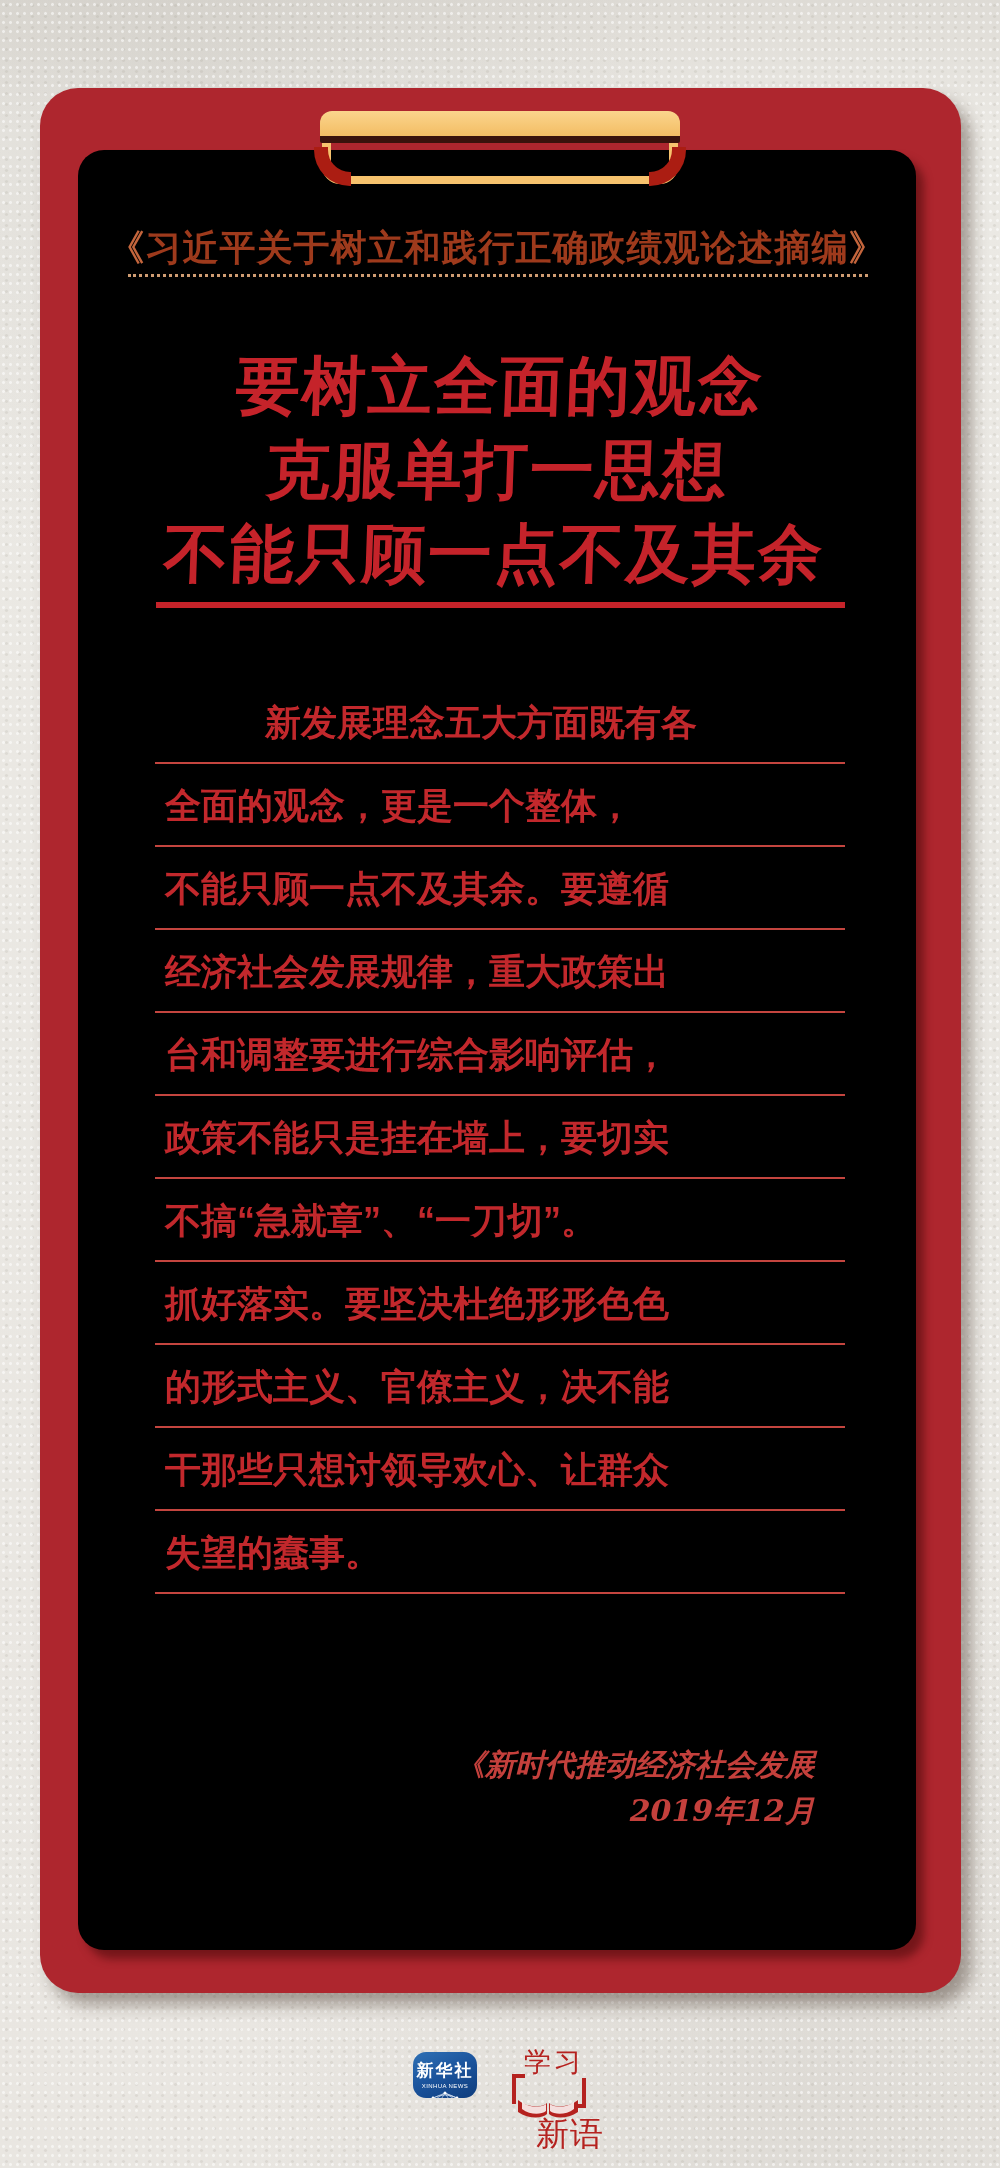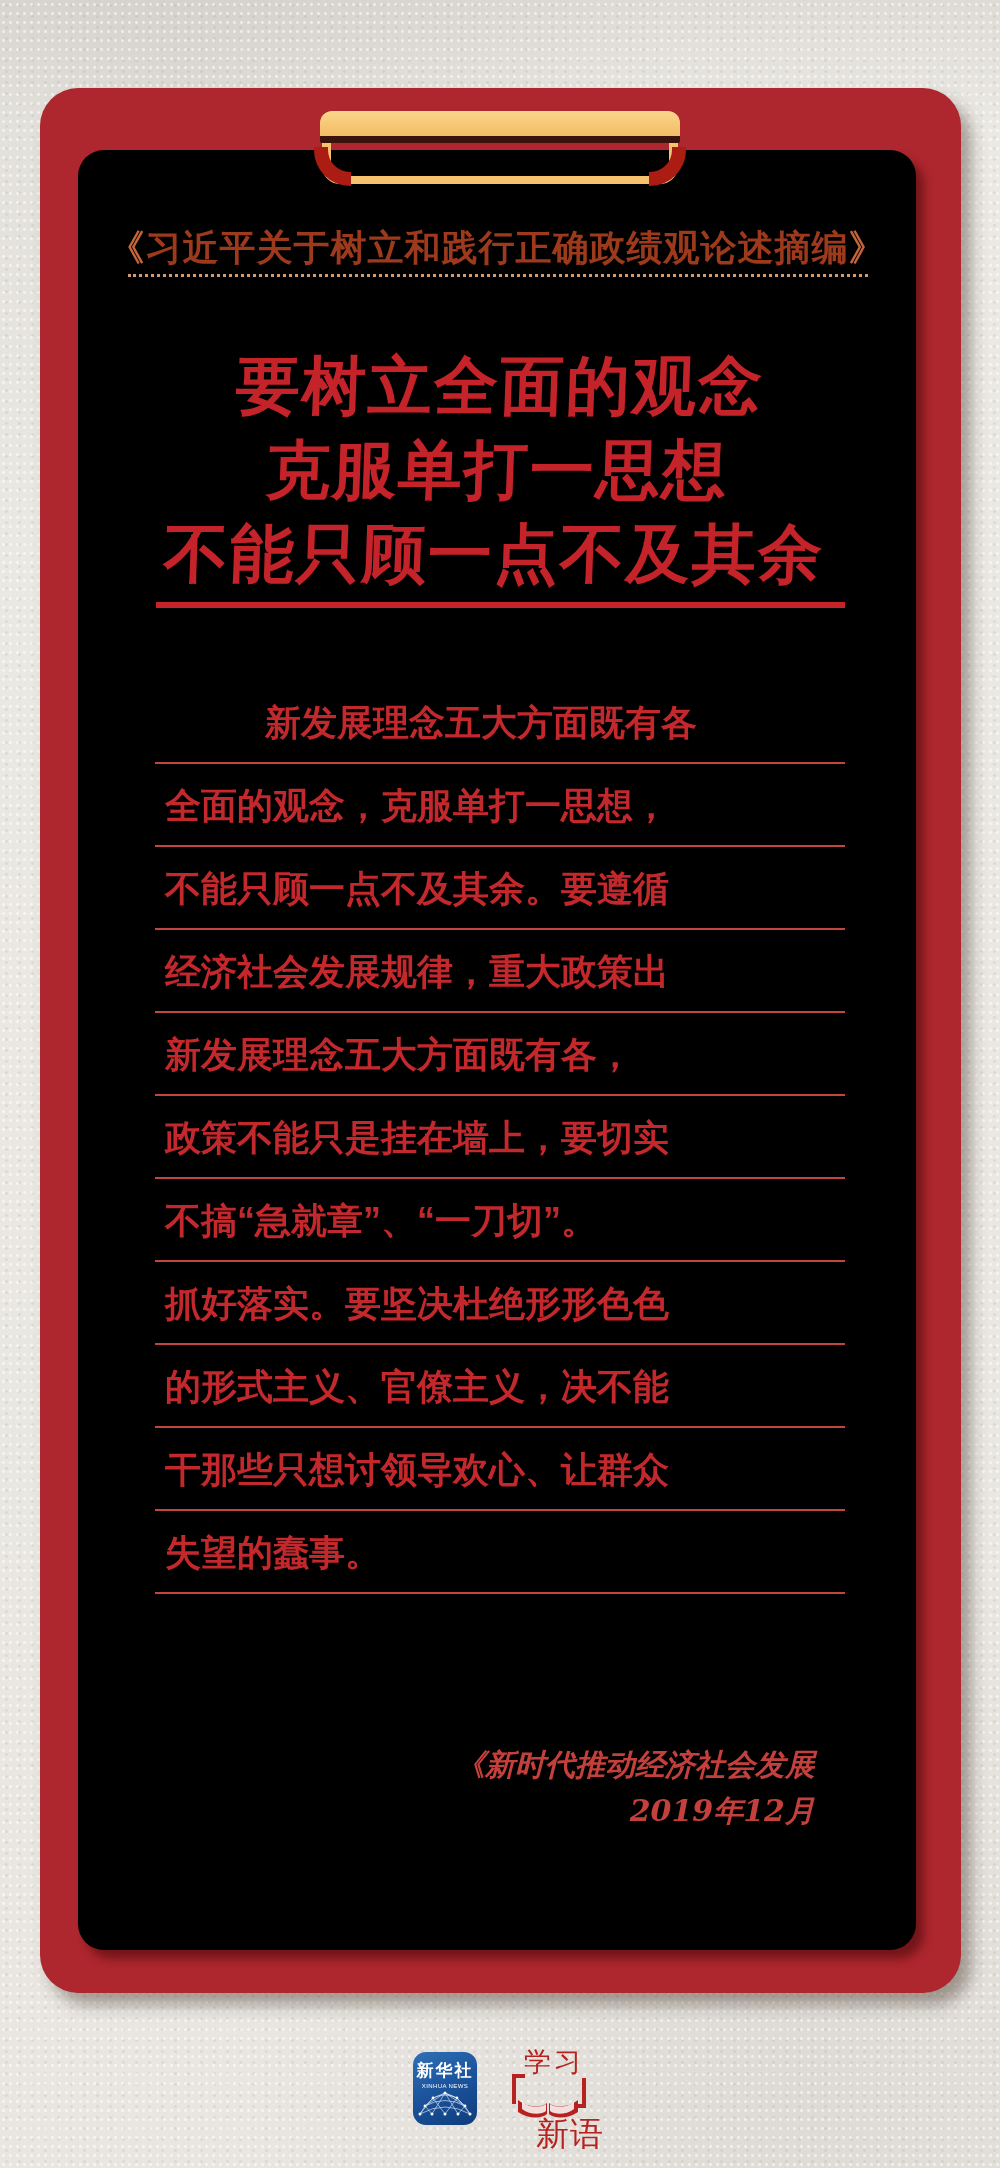--- a/index.html
+++ b/index.html
@@ -95,21 +95,21 @@
   
   .attribution {
     position:absolute; right:101px; top:1592px; width:560px;
     text-align:right; color:#c4403c;
     font-family:"DejaVu Serif", serif; font-style:italic;
     font-size:30px; line-height:46px; font-weight:bold;
   }
 
   
   .xinhua-logo {
-    position:absolute; left:413px; top:2052px; width:64px; height:73px;
+    position:absolute; left:413px; top:2052px; width:64px; height:46px;
     border-radius:13px;
     background:linear-gradient(155deg,#2f70b4 0%, #1c559e 45%, #0f3d7d 100%);
     color:#ffffff; text-align:center; overflow:hidden;
   }
   .xh-cn { font-size:17px; font-weight:bold; letter-spacing:2px; margin-top:7px; white-space:nowrap; }
   .xh-en { font-size:6px; letter-spacing:.4px; margin-top:1px; white-space:nowrap; }
   .xh-net { margin-top:1px; }
 
   .xuexi-logo {
     position:absolute; left:512px; top:2048px; width:74px; height:72px;
@@ -137,24 +137,24 @@
   <div class="headline">
     <div>要树立全面的观念</div>
     <div>克服单打一思想</div>
     <div>不能只顾一点不及其余</div>
   </div>
 
   <div class="headline-rule"></div>
 
   <div class="body-text">
     <div class="body-line indent">新发展理念五大方面既有各</div>
-    <div class="body-line">全面的观念，克服单打一思想，</div>
+    <div class="body-line">全面的观念，更是一个整体，</div>
     <div class="body-line">不能只顾一点不及其余。要遵循</div>
     <div class="body-line">经济社会发展规律，重大政策出</div>
-    <div class="body-line">新发展理念五大方面既有各，</div>
+    <div class="body-line">台和调整要进行综合影响评估，</div>
     <div class="body-line">政策不能只是挂在墙上，要切实</div>
     <div class="body-line">不搞“急就章”、“一刀切”。</div>
     <div class="body-line">抓好落实。要坚决杜绝形形色色</div>
     <div class="body-line">的形式主义、官僚主义，决不能</div>
     <div class="body-line">干那些只想讨领导欢心、让群众</div>
     <div class="body-line">失望的蠢事。</div>
   </div>
 
   <div class="attribution">
     <div>《新时代推动经济社会发展</div>

